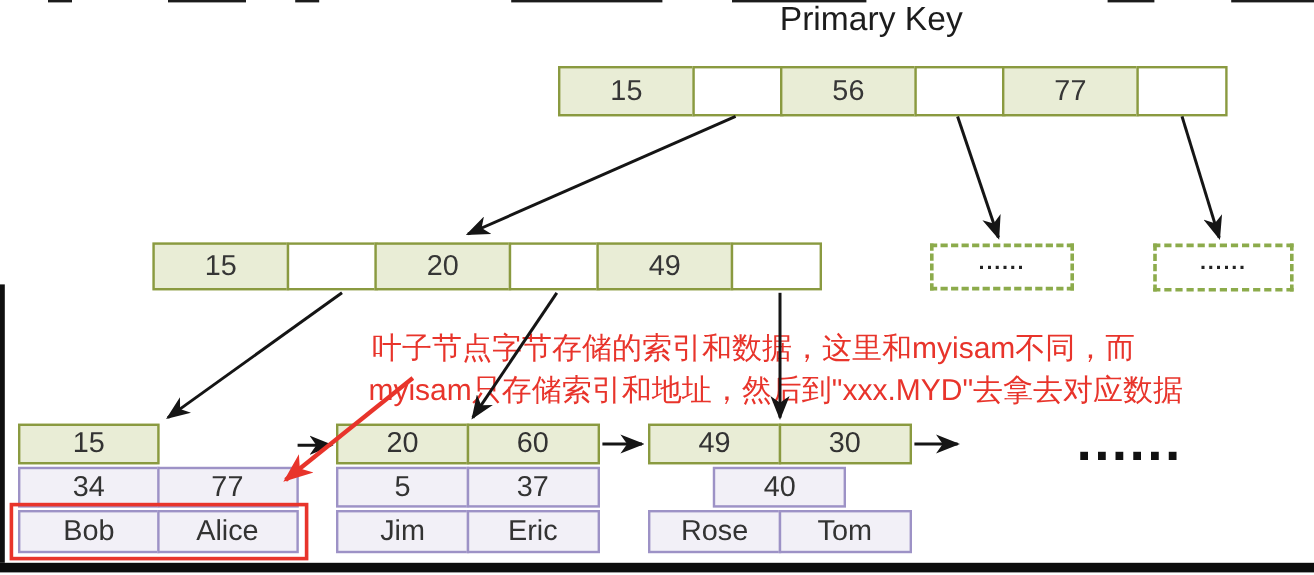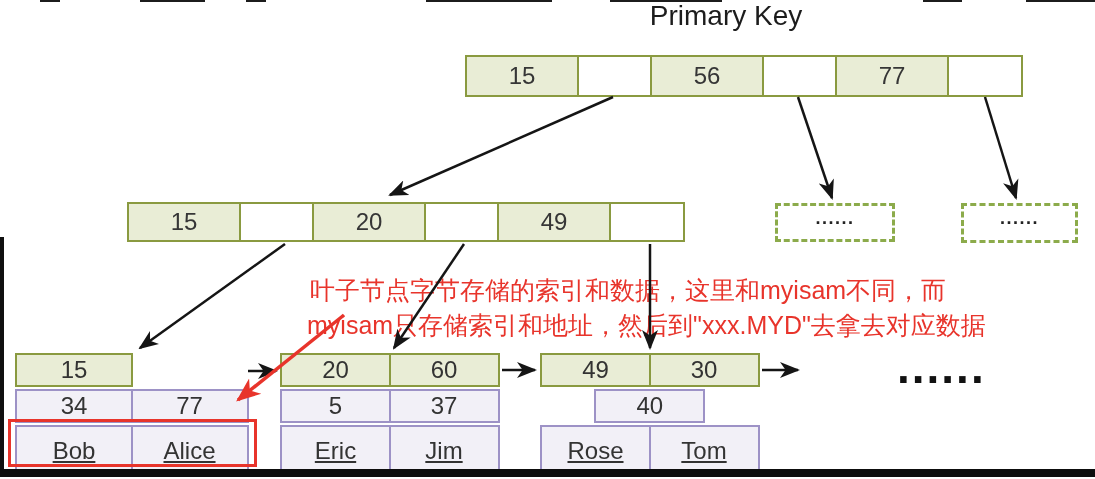--- a/index.html
+++ b/index.html
@@ -25,21 +25,21 @@
   .dash2{left:961px;top:203px;width:117px;height:40px;}
 
   
   .page{position:absolute;z-index:1;}
   .prow{display:flex;}
   .prow+.prow{margin-top:2px;justify-content:center;}
   .pcell{box-sizing:border-box;height:34px;display:flex;align-items:center;justify-content:center;
          font-size:24px;color:#333;border:2.5px solid #9d92c6;background:#f2f0f7;}
   .pcell+.pcell{margin-left:-2.5px;}
   .prow.hdr .pcell{background:#e9edd6;border-color:#8a9a40;}
-  .prow:last-child .pcell{height:52px;text-decoration:underline;}
+  .prow:last-child .pcell{height:36px;}
   .page1{left:15px;top:353px;} .page1 .pcell{width:118px;}
   .page2{left:280px;top:353px;} .page2 .pcell{width:111px;}
   .page3{left:540px;top:353px;} .page3 .pcell{width:111px;}
 
   
   .red-rect{position:absolute;left:8px;top:419px;width:249px;height:48px;box-sizing:border-box;
             border:3.5px solid #e8342b;z-index:3;}
 
   
   .title{position:absolute;left:576px;top:0px;width:300px;text-align:center;font-size:28px;
@@ -107,22 +107,22 @@
   <div class="page page2">
     <div class="prow hdr">
       <div class="pcell">20</div>
       <div class="pcell">60</div>
     </div>
     <div class="prow">
       <div class="pcell">5</div>
       <div class="pcell">37</div>
     </div>
     <div class="prow">
+      <div class="pcell">Jim</div>
       <div class="pcell">Eric</div>
-      <div class="pcell">Jim</div>
     </div>
   </div>
 
   <div class="page page3">
     <div class="prow hdr">
       <div class="pcell">49</div>
       <div class="pcell">30</div>
     </div>
     <div class="prow">
       <div class="pcell">40</div>

